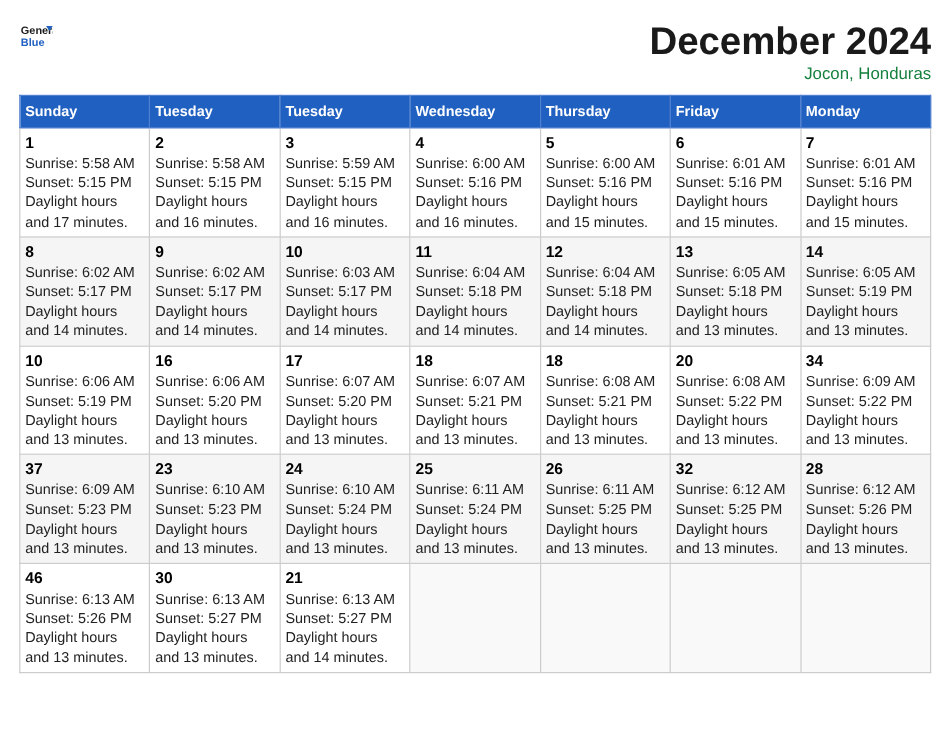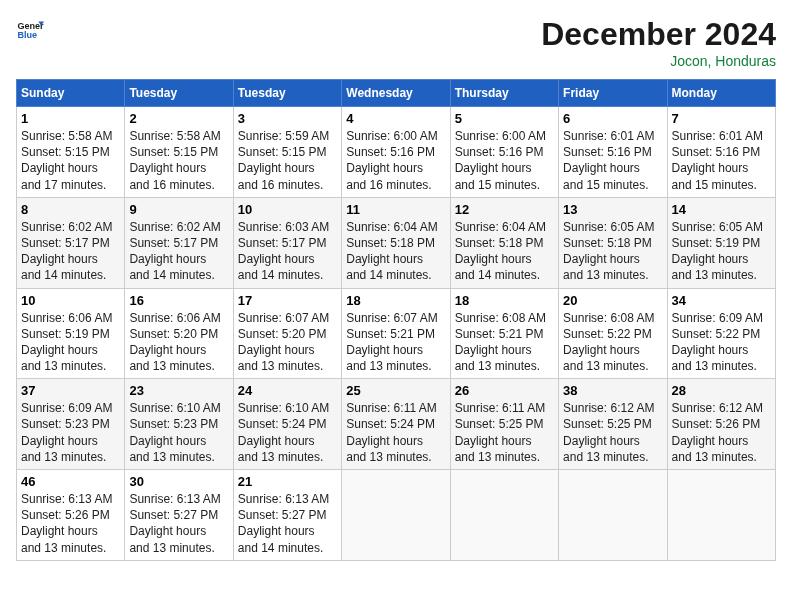--- a/index.html
+++ b/index.html
@@ -211,21 +211,21 @@
         </td>
         <td>
           <span class="day-num">25</span>
 <div class="day-info">Sunrise: 6:11 AM<br>Sunset: 5:24 PM<br>Daylight hours<br>and 13 minutes.</div>
         </td>
         <td>
           <span class="day-num">26</span>
 <div class="day-info">Sunrise: 6:11 AM<br>Sunset: 5:25 PM<br>Daylight hours<br>and 13 minutes.</div>
         </td>
         <td>
-          <span class="day-num">38</span>
+          <span class="day-num">32</span>
 <div class="day-info">Sunrise: 6:12 AM<br>Sunset: 5:25 PM<br>Daylight hours<br>and 13 minutes.</div>
         </td>
         <td>
           <span class="day-num">28</span>
 <div class="day-info">Sunrise: 6:12 AM<br>Sunset: 5:26 PM<br>Daylight hours<br>and 13 minutes.</div>
         </td>
       </tr>
       <tr>
         <td>
           <span class="day-num">46</span>

